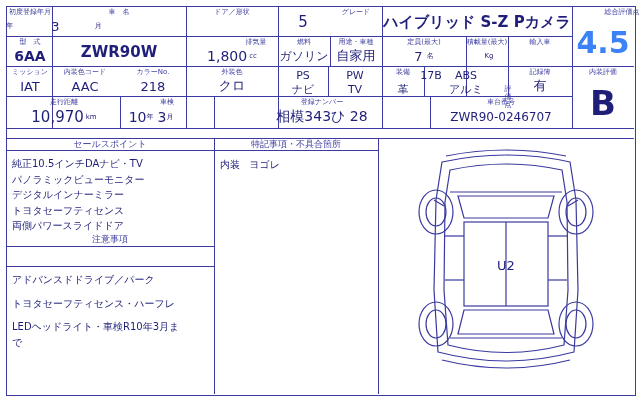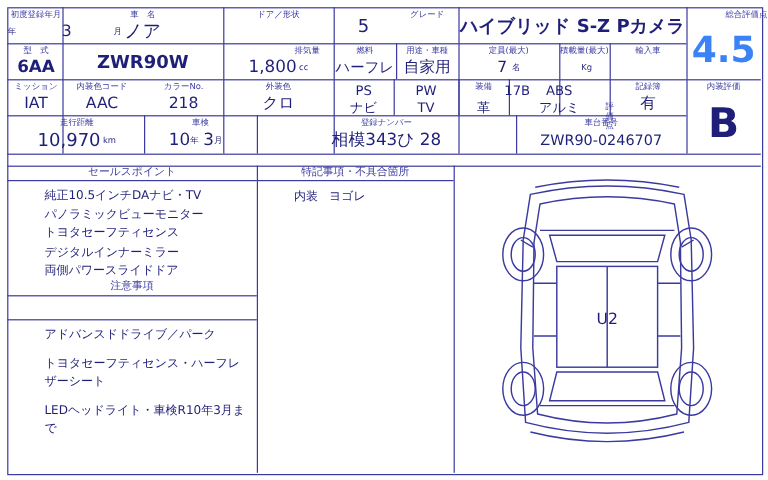--- a/index.html
+++ b/index.html
@@ -21,21 +21,21 @@
     position:absolute;left:6px;top:6px;width:628px;height:388px;
     border:1px solid #3a3aa0;
   }
   
   .hline{position:absolute;height:0;border-top:1px solid #3a3aa0;}
   .vline{position:absolute;width:0;border-left:1px solid #3a3aa0;}
   .lblcell{position:absolute;font-size:7px;color:#3a3aa0;display:flex;align-items:center;justify-content:center;text-align:center;line-height:1.1;}
   .valcell{position:absolute;display:flex;align-items:center;justify-content:center;color:#1f1f7a;}
   .score{font-size:30px;font-weight:bold;color:#3b82f6;}
   .grade{font-size:34px;font-weight:bold;color:#1f1f7a;}
-  .notes{position:absolute;font-size:10px;line-height:1.55;color:#1f1f7a;padding:4px 6px;box-sizing:border-box;margin-left:25px;}
+  .notes{position:absolute;font-size:10px;line-height:1.55;color:#1f1f7a;padding:4px 6px;box-sizing:border-box;}
   .notes div{white-space:nowrap;}
   .diagram{position:absolute;}
   svg{display:block;}
 </style>
 </head>
 <body>
 
 <div class="sheet">
 
   <div id="frame"></div>
@@ -65,21 +65,20 @@
 
   <div class="lblcell" style="left:8px;top:8px;width:44px;height:9px;">初度登録年月</div>
   <div class="valcell" style="left:8px;top:17px;width:44px;height:18px;font-size:13px;gap:35px;">
     <span>令 3</span>
       <span class="unit">年</span>
     <span style="margin-left:3px">3</span>
       <span class="unit">月</span>
   </div>
 
   <div class="lblcell" style="left:52px;top:8px;width:134px;height:9px;">車　名</div>
-  <div class="valcell" style="left:52px;top:17px;width:134px;height:18px;font-size:15px;">ノア</div>
 
   <div class="lblcell" style="left:186px;top:8px;width:92px;height:9px;">ドア／形状</div>
   <div class="valcell" style="left:278px;top:10px;width:50px;height:24px;font-size:15px;">5</div>
 
   <div class="lblcell" style="left:330px;top:8px;width:52px;height:9px;">グレード</div>
   <div class="valcell" style="left:382px;top:9px;width:190px;height:26px;font-size:15px;font-weight:bold;">ハイブリッド S-Z Pカメラ</div>
 
   <div class="lblcell" style="left:572px;top:8px;width:62px;height:10px;margin-left:19px;">総合評価点</div>
   <div class="valcell score" style="left:572px;top:20px;width:62px;height:44px;">4.5</div>
 
@@ -88,21 +87,21 @@
 
   <div class="valcell" style="left:52px;top:40px;width:134px;height:24px;font-size:15px;font-weight:bold;">ZWR90W</div>
 
   <div class="lblcell" style="left:186px;top:38px;width:92px;height:9px;padding-left:24px;">排気量</div>
   <div class="valcell" style="left:186px;top:47px;width:92px;height:18px;font-size:14px;">
     <span>1,800</span>
       <span class="unit" style="margin-left:2px;">cc</span>
   </div>
 
   <div class="lblcell" style="left:278px;top:38px;width:52px;height:9px;">燃料</div>
-  <div class="valcell" style="left:278px;top:47px;width:52px;height:18px;font-size:12px;">ハーフレ</div>
+  <div class="valcell" style="left:278px;top:47px;width:52px;height:18px;font-size:12px;">ガソリン</div>
 
   <div class="lblcell" style="left:330px;top:38px;width:52px;height:9px;">用途・車種</div>
   <div class="valcell" style="left:330px;top:47px;width:52px;height:18px;font-size:13px;">自家用</div>
 
   <div class="lblcell" style="left:382px;top:38px;width:84px;height:9px;">定員(最大)</div>
   <div class="valcell" style="left:382px;top:47px;width:84px;height:18px;font-size:13px;">
     <span>7</span>
       <span class="unit" style="margin-left:4px;">名</span>
   </div>
 
@@ -144,21 +143,21 @@
   <div class="lblcell" style="left:572px;top:68px;width:62px;height:10px;">内装評価</div>
   <div class="valcell grade" style="left:572px;top:80px;width:62px;height:46px;">B</div>
 
   <div class="lblcell" style="left:8px;top:98px;width:112px;height:9px;">走行距離</div>
   <div class="valcell" style="left:8px;top:107px;width:112px;height:20px;font-size:15px;">
     <span>10,970</span>
       <span class="unit" style="margin-left:2px;">km</span>
   </div>
 
   <div class="lblcell" style="left:120px;top:98px;width:94px;height:9px;">車検</div>
-  <div class="valcell" style="left:116px;top:107px;width:94px;height:20px;font-size:14px;text-align:center;">
+  <div class="valcell" style="left:104px;top:107px;width:94px;height:20px;font-size:14px;text-align:center;">
     <span>10</span>
       <span class="unit">年</span>
     <span style="margin-left:4px">3</span>
       <span class="unit">月</span>
   </div>
 
   <div class="lblcell" style="left:214px;top:98px;width:216px;height:9px;">登録ナンバー</div>
   <div class="valcell" style="left:214px;top:107px;width:216px;height:20px;font-size:14px;">相模343ひ 28</div>
 
   <div class="lblcell" style="left:430px;top:98px;width:142px;height:9px;">車台番号</div>
@@ -170,31 +169,30 @@
   <div class="vline" style="left:378px;top:138px;height:256px;"></div>
   <div class="hline" style="left:6px;top:150px;width:208px;"></div>
   <div class="hline" style="left:214px;top:150px;width:164px;"></div>
   <div class="hline" style="left:6px;top:246px;width:208px;"></div>
   <div class="hline" style="left:6px;top:266px;width:208px;"></div>
 
   <div class="lblcell" style="left:6px;top:139px;width:208px;height:11px;font-size:9px;">セールスポイント</div>
   <div class="notes" style="left:6px;top:152px;width:208px;height:92px;">
     <div>純正10.5インチDAナビ・TV</div>
     <div>パノラミックビューモニター</div>
+    <div>デジタルインナーミラー</div>
     <div>トヨタセーフティセンス</div>
-    <div>デジタルインナーミラー</div>
     <div>両側パワースライドドア</div>
   </div>
 
   <div class="lblcell" style="left:6px;top:232px;width:208px;height:16px;font-size:9px;">注意事項</div>
   <div class="notes" style="left:6px;top:268px;width:208px;height:124px;">
     <div>アドバンスドドライブ／パーク</div>
     <div style="height:8px"></div>
     <div>トヨタセーフティセンス・ハーフレ</div>
-    <div>ザーシート</div>
     <div style="height:8px"></div>
     <div>LEDヘッドライト・車検R10年3月ま</div>
     <div>で</div>
   </div>
 
   <div class="lblcell" style="left:214px;top:139px;width:164px;height:11px;font-size:9px;">特記事項・不具合箇所</div>
   <div class="notes" style="left:214px;top:152px;width:164px;height:60px;font-size:10px;line-height:1.7;">
     <div>
       <span>内装</span>
       <span style="margin-left:6px">ヨゴレ</span>

